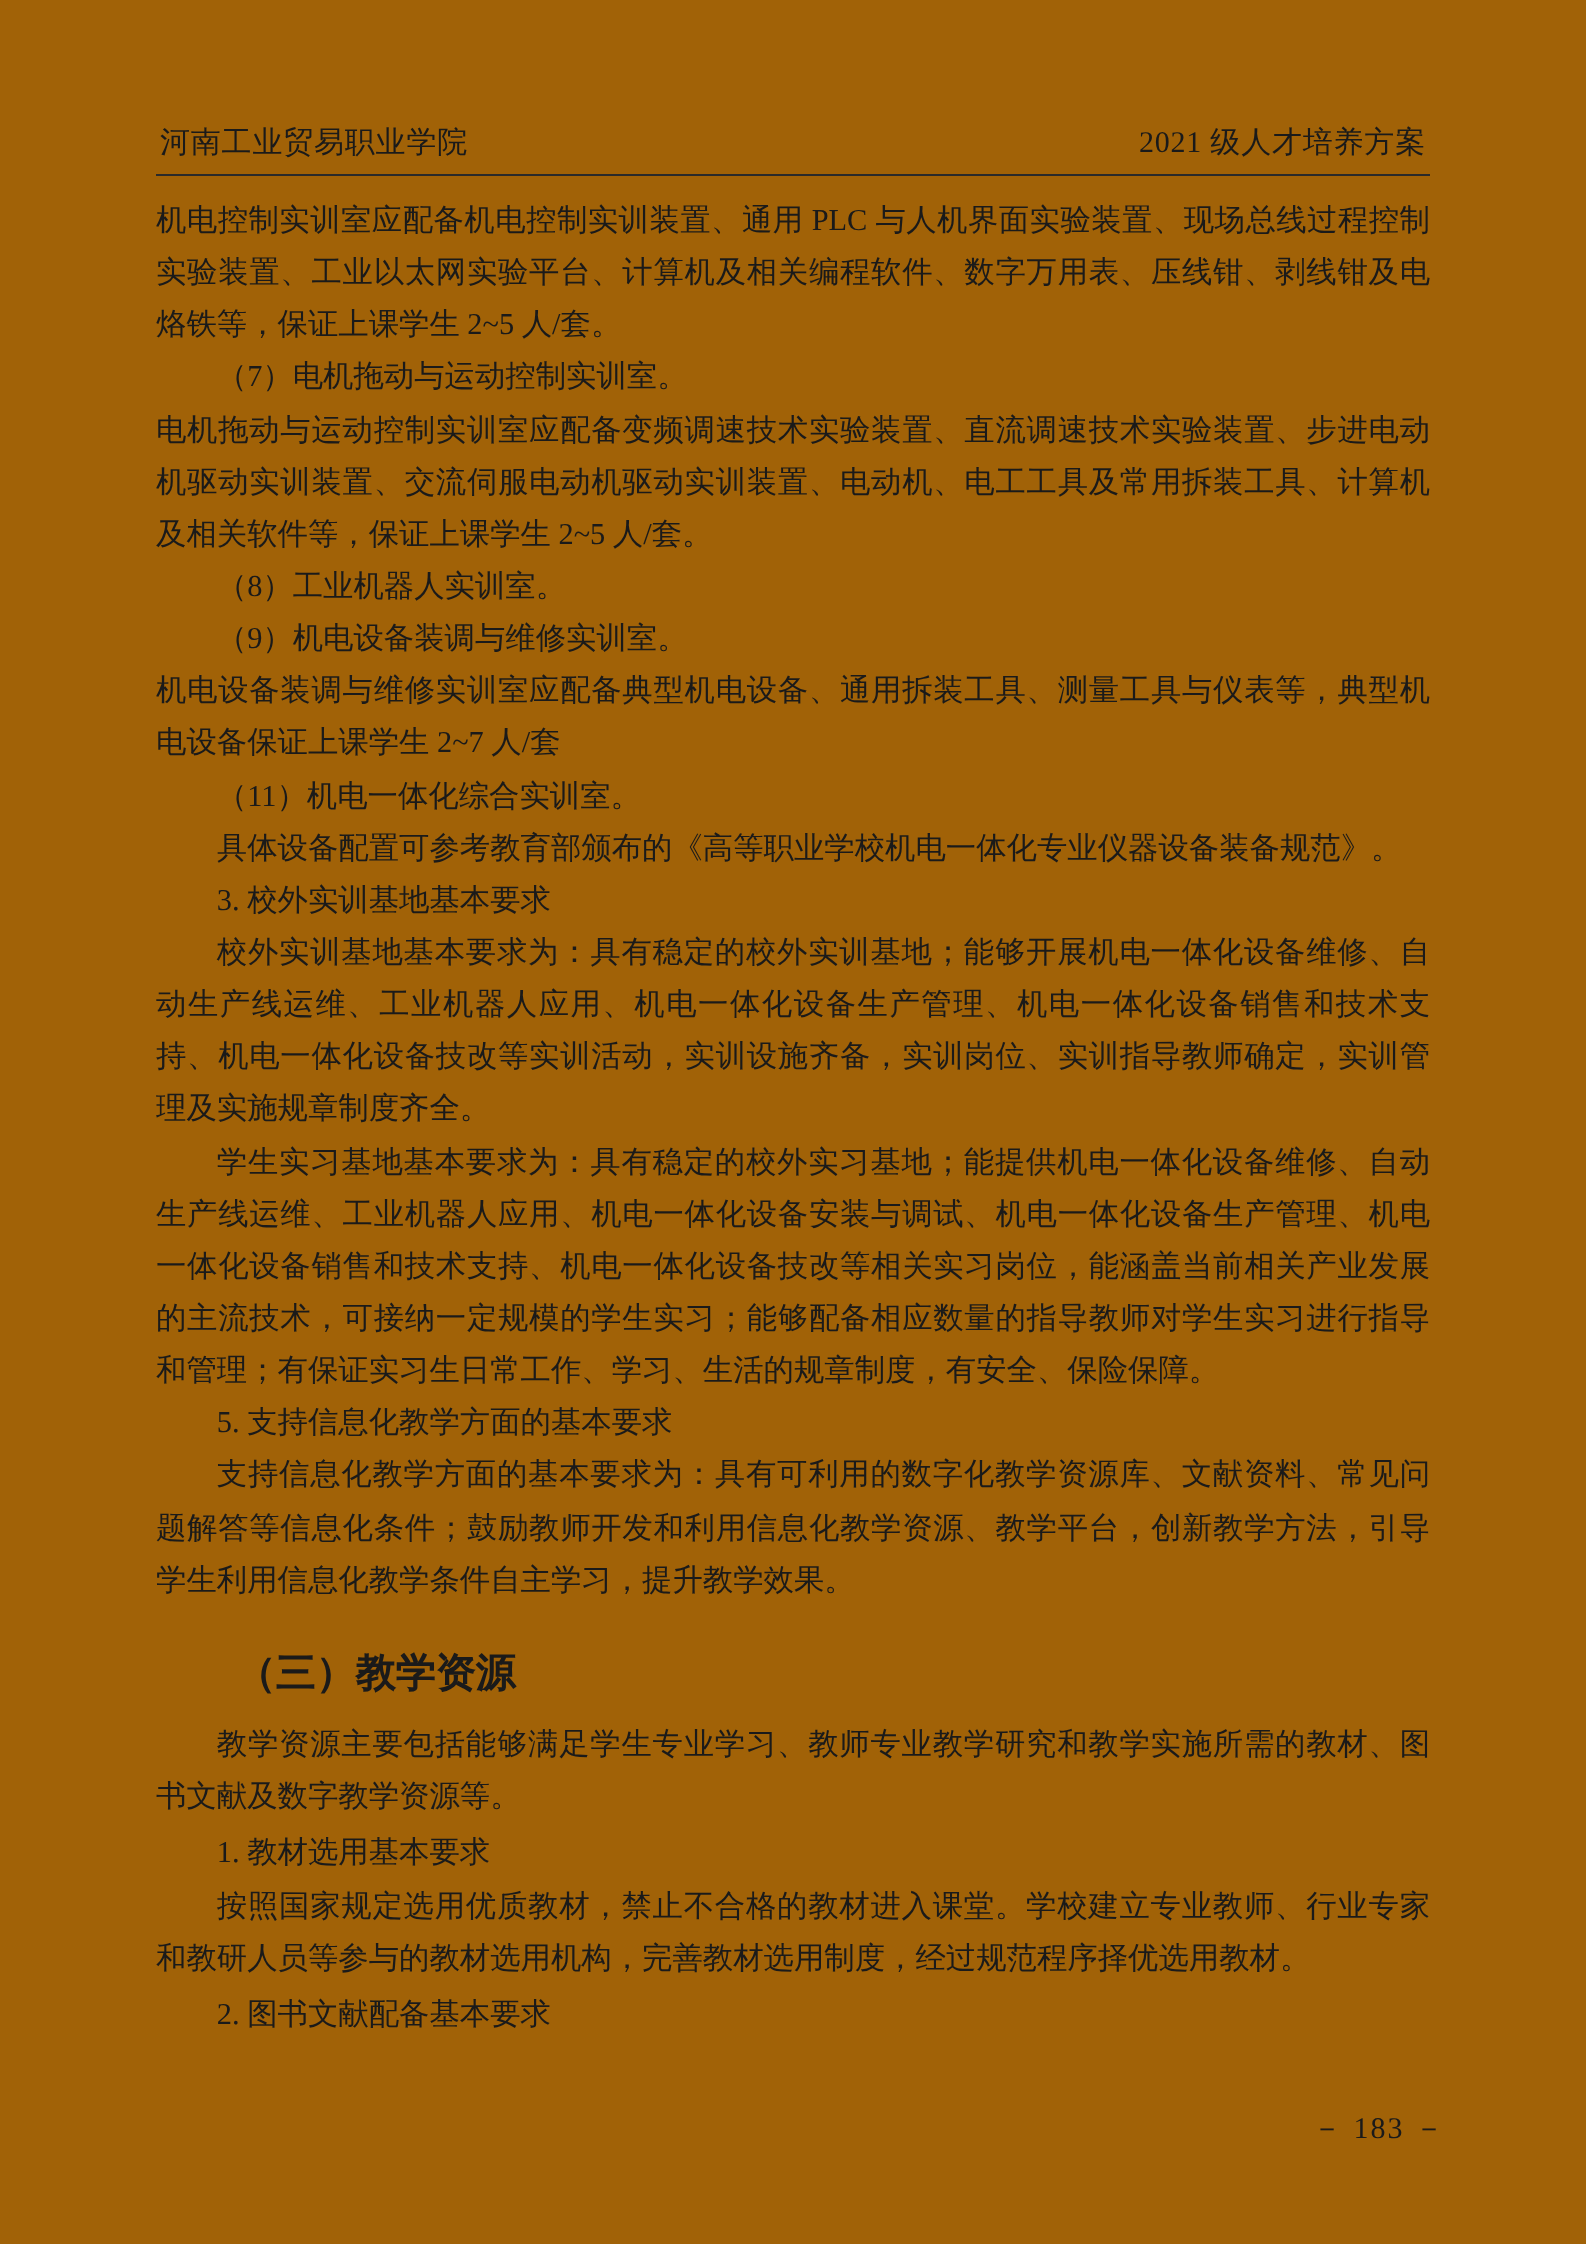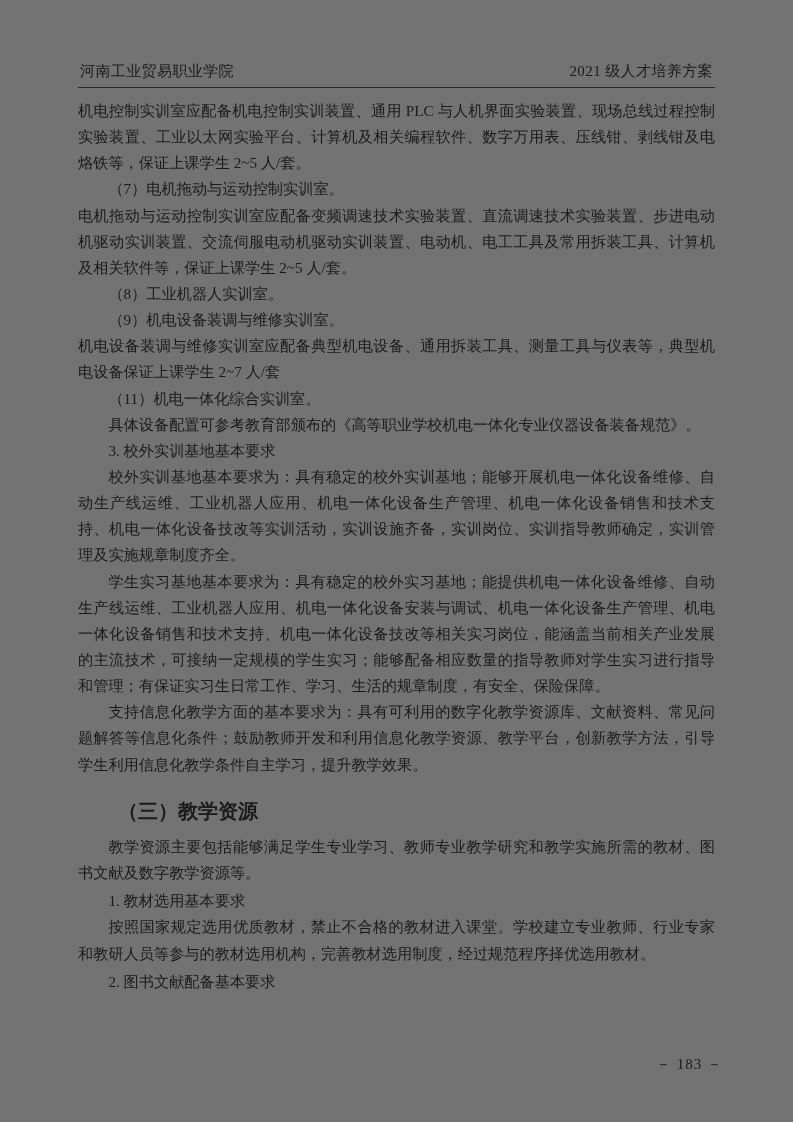--- a/index.html
+++ b/index.html
@@ -12,21 +12,21 @@
     height: 1122px;
     font-family: "Liberation Serif", "DejaVu Serif", serif;
     color: #1a1a1a;
   }
   .page {
     position: relative;
     width: 793px;
     height: 1122px;
     box-sizing: border-box;
     padding: 62px 78px 40px 78px;
-    background: #737373;
+    background: #a16207;
   }
   .header {
     display: flex;
     justify-content: space-between;
     align-items: baseline;
     font-size: 15px;
     letter-spacing: 0.4px;
     padding: 0 2px 6px 2px;
   }
   .header-left {
@@ -93,20 +93,21 @@
     <p class="p indent2">（7）电机拖动与运动控制实训室。</p>
     <p class="p noindent">电机拖动与运动控制实训室应配备变频调速技术实验装置、直流调速技术实验装置、步进电动机驱动实训装置、交流伺服电动机驱动实训装置、电动机、电工工具及常用拆装工具、计算机及相关软件等，保证上课学生 2~5 人/套。</p>
     <p class="p indent2">（8）工业机器人实训室。</p>
     <p class="p indent2">（9）机电设备装调与维修实训室。</p>
     <p class="p noindent">机电设备装调与维修实训室应配备典型机电设备、通用拆装工具、测量工具与仪表等，典型机电设备保证上课学生 2~7 人/套</p>
     <p class="p indent2">（11）机电一体化综合实训室。</p>
     <p class="p indent2">具体设备配置可参考教育部颁布的《高等职业学校机电一体化专业仪器设备装备规范》。</p>
     <p class="p indent2">3. 校外实训基地基本要求</p>
     <p class="p indent2">校外实训基地基本要求为：具有稳定的校外实训基地；能够开展机电一体化设备维修、自动生产线运维、工业机器人应用、机电一体化设备生产管理、机电一体化设备销售和技术支持、机电一体化设备技改等实训活动，实训设施齐备，实训岗位、实训指导教师确定，实训管理及实施规章制度齐全。</p>
     <p class="p indent2">学生实习基地基本要求为：具有稳定的校外实习基地；能提供机电一体化设备维修、自动生产线运维、工业机器人应用、机电一体化设备安装与调试、机电一体化设备生产管理、机电一体化设备销售和技术支持、机电一体化设备技改等相关实习岗位，能涵盖当前相关产业发展的主流技术，可接纳一定规模的学生实习；能够配备相应数量的指导教师对学生实习进行指导和管理；有保证实习生日常工作、学习、生活的规章制度，有安全、保险保障。</p>
+    <p class="p indent2">5. 支持信息化教学方面的基本要求</p>
     <p class="p indent2">支持信息化教学方面的基本要求为：具有可利用的数字化教学资源库、文献资料、常见问题解答等信息化条件；鼓励教师开发和利用信息化教学资源、教学平台，创新教学方法，引导学生利用信息化教学条件自主学习，提升教学效果。</p>
 
     <p class="p heading">（三）教学资源</p>
 
     <p class="p indent2">教学资源主要包括能够满足学生专业学习、教师专业教学研究和教学实施所需的教材、图书文献及数字教学资源等。</p>
     <p class="p indent2 gap-top">1. 教材选用基本要求</p>
     <p class="p indent2">按照国家规定选用优质教材，禁止不合格的教材进入课堂。学校建立专业教师、行业专家和教研人员等参与的教材选用机构，完善教材选用制度，经过规范程序择优选用教材。</p>
     <p class="p indent2 gap-top">2. 图书文献配备基本要求</p>
 
   </div>

